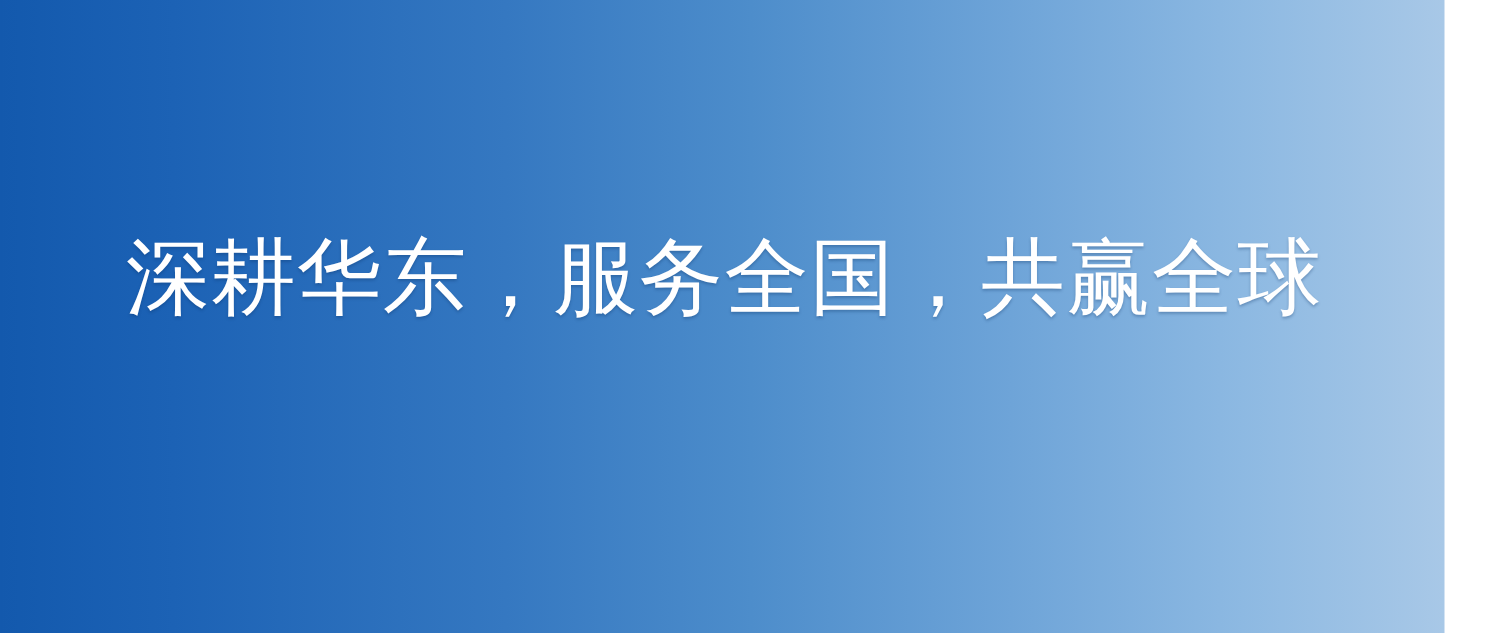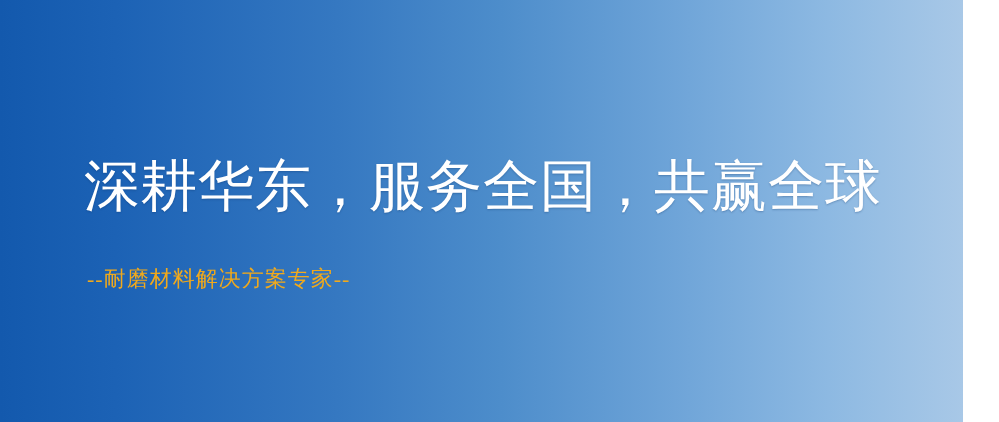--- a/index.html
+++ b/index.html
@@ -119,16 +119,15 @@
     margin-left: 3px;
   }
 </style>
 </head>
 <body>
 
 <div class="banner">
 
   <div class="headline">深耕华东，服务全国，共赢全球</div>
 
-  <div class="subtitle">--耐磨材料解决方案专家--</div>
 
 
 </div>
 
 </body></html>

